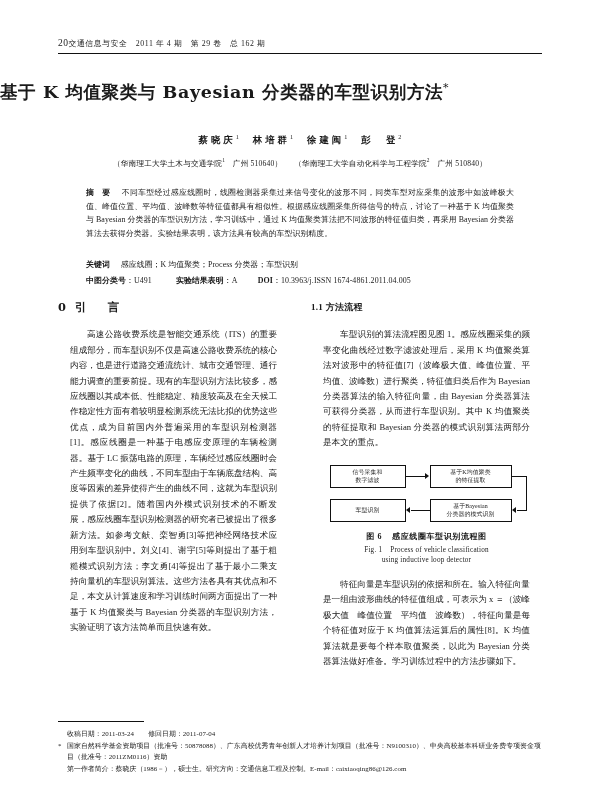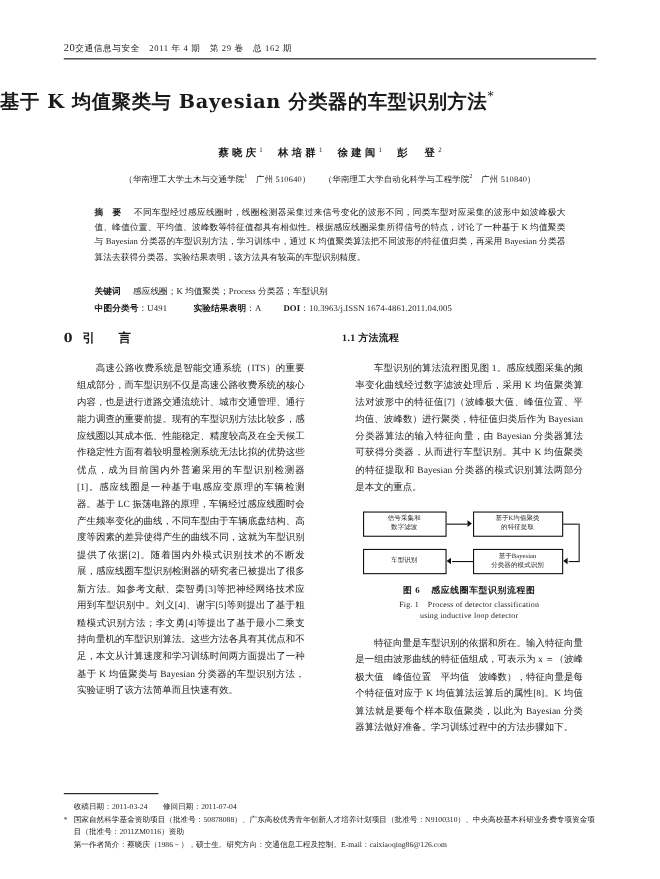--- a/index.html
+++ b/index.html
@@ -320,21 +320,21 @@
         <div class="arrow-l" style="left:190px; top:44px;"></div>
 
         <div class="fline fh" style="left:89px; top:47px; width:19px;"></div>
         <div class="arrow-l" style="left:84px; top:44px;"></div>
       </div>
 
       <div class="fig-cap-cn">
         <span>图 6</span><span class="capgap"></span><span>感应线圈车型识别流程图</span>
       </div>
       <div class="fig-cap-en">
-        <span>Fig. 1</span><span class="capgap"></span><span>Process of detector classification</span><br>
+        <span>Fig. 1</span><span class="capgap"></span><span>Process of vehicle classification</span><br>
         <span>using inductive loop detector</span>
       </div>
     </div>
 
     <p class="para">特征向量是车型识别的依据和所在。输入特征向量是一组由波形曲线的特征值组成，可表示为 x ＝（波峰极大值　峰值位置　平均值　波峰数），特征向量是每个特征值对应于 K 均值算法运算后的属性[8]。K 均值算法就是要每个样本取值聚类，以此为 Bayesian 分类器算法做好准备。学习训练过程中的方法步骤如下。</p>
   </div>
 
   <div class="foot-rule"></div>
   <div class="footnotes">
     <p class="fn indent">

